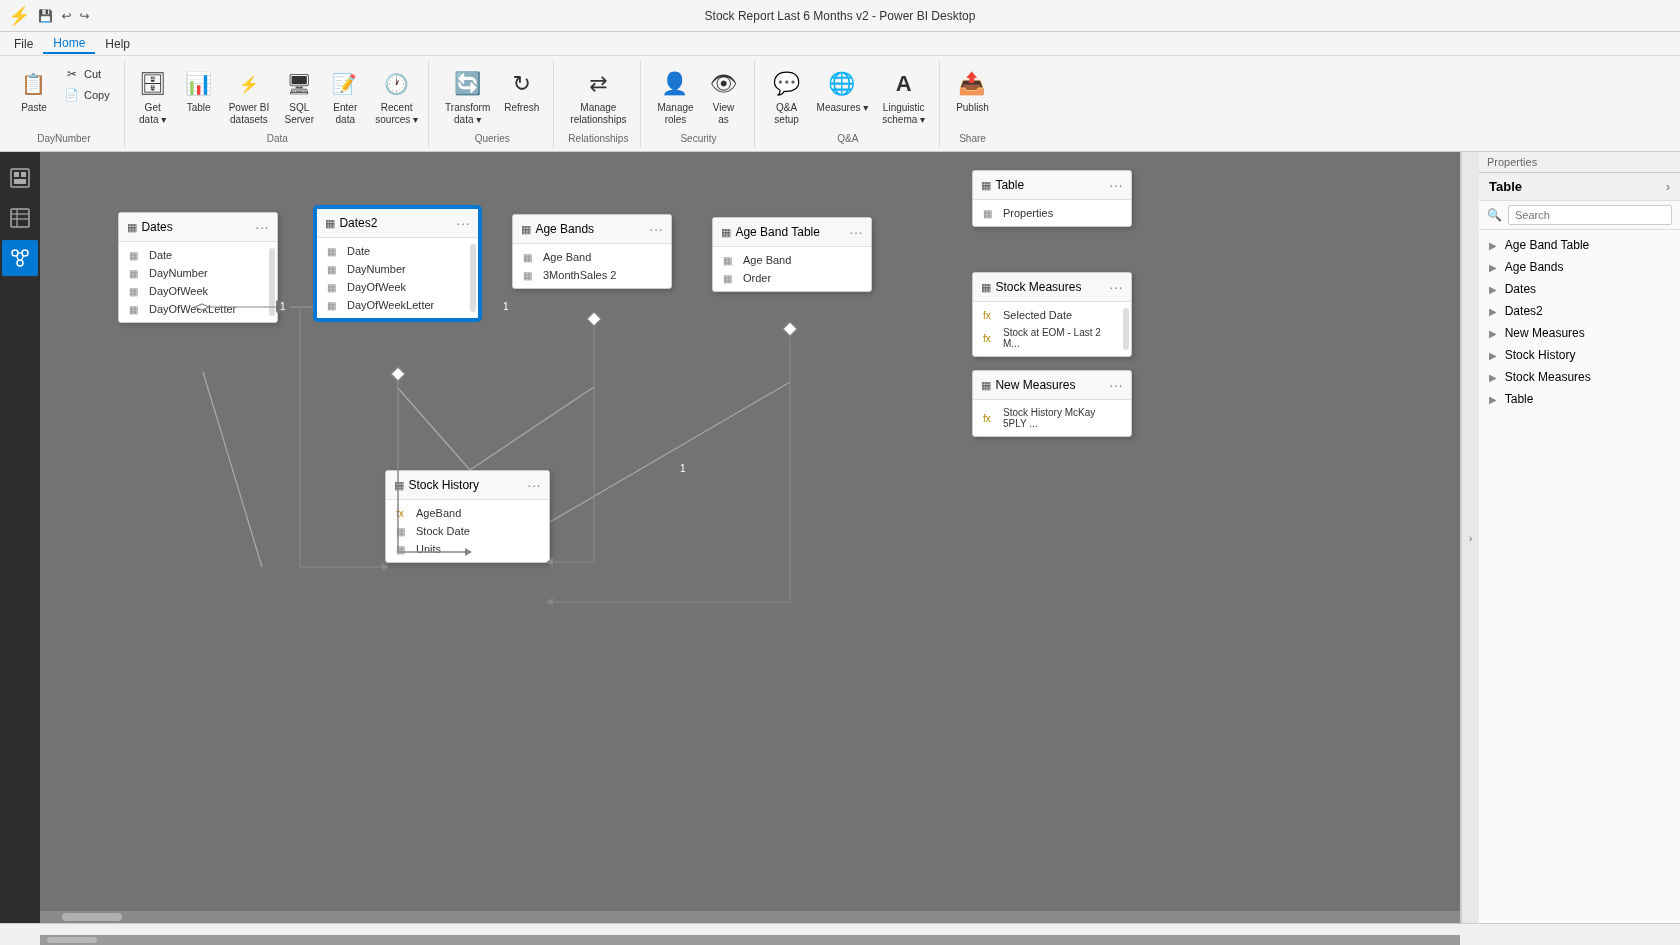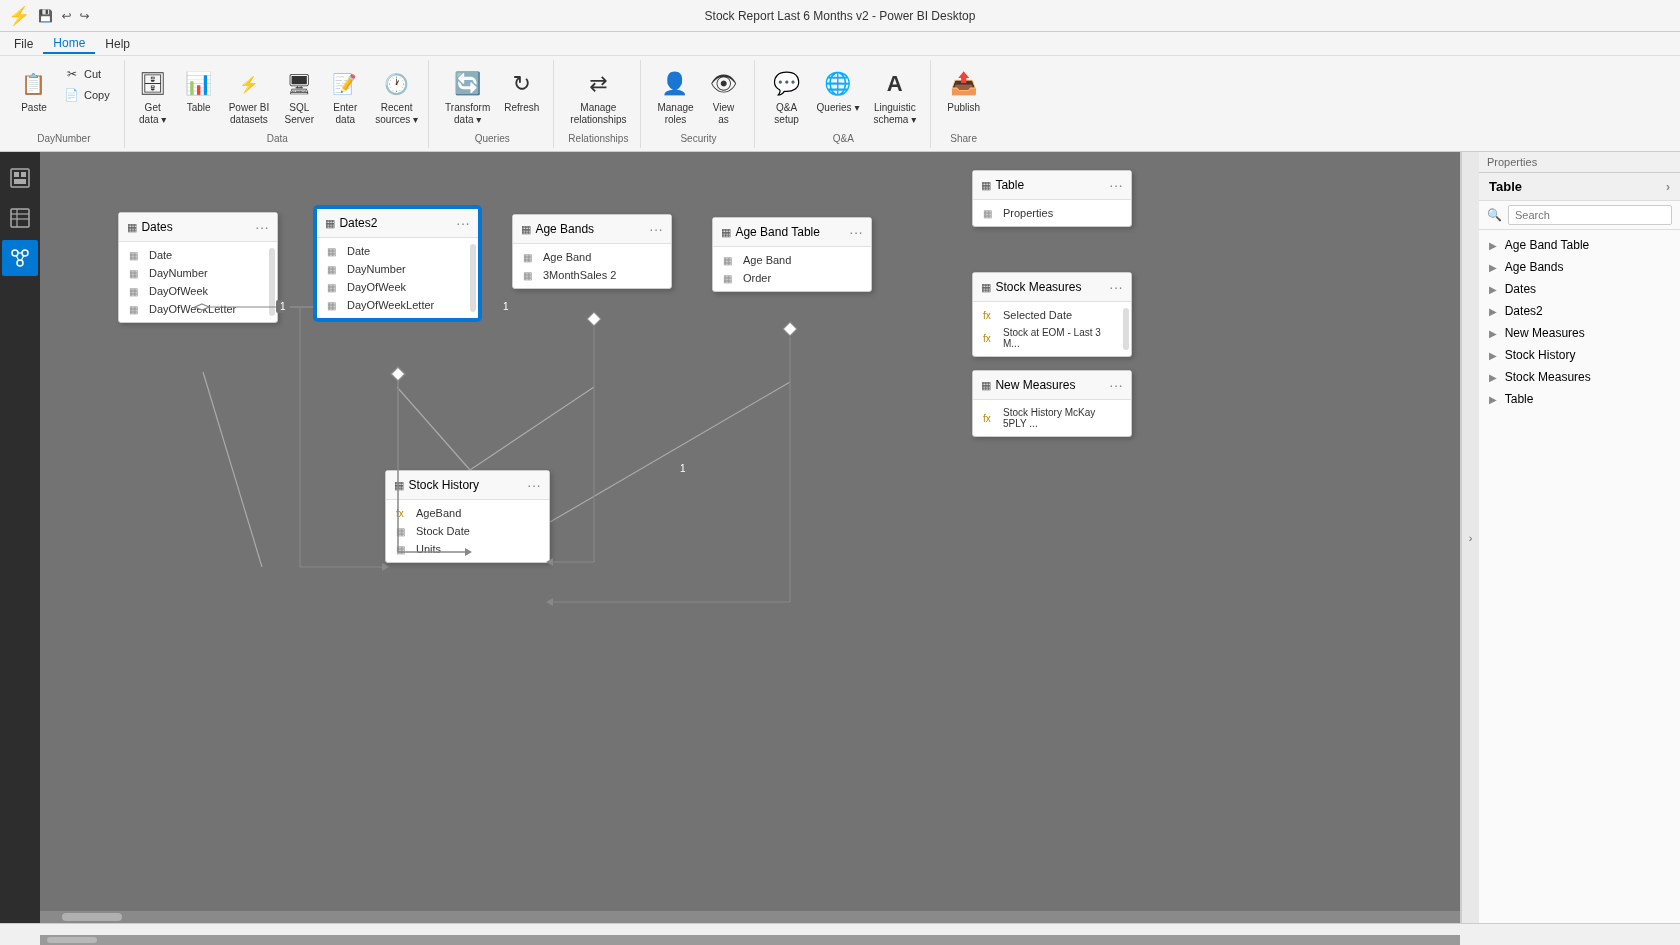--- a/index.html
+++ b/index.html
@@ -343,21 +343,21 @@
   </div>
 
   <div class="ribbon-group">
     <div class="ribbon-items">
       <div class="ribbon-btn">
         <div class="rb-icon" style="font-size:22px;">💬</div>
         <span class="rb-label">Q&amp;A<br>setup</span>
       </div>
       <div class="ribbon-btn">
         <div class="rb-icon" style="font-size:22px;">🌐</div>
-        <span class="rb-label">Queries ▾</span>
+        <span class="rb-label">Measures ▾</span>
       </div>
       <div class="ribbon-btn">
         <div class="rb-icon" style="font-size:22px; font-weight:bold;">A</div>
         <span class="rb-label">Linguistic<br>schema ▾</span>
       </div>
     </div>
     <span class="ribbon-group-label">Q&amp;A</span>
   </div>
 
   <div class="ribbon-group" style="border-right:none;">
@@ -550,21 +550,21 @@
       </div>
       <div class="db-card-body">
         <div style="display:flex;">
           <div style="flex:1;">
             <div class="db-field">
               <span class="field-type" style="color:#b8860b;">fx</span>
               <span>Selected Date</span>
             </div>
             <div class="db-field">
               <span class="field-type" style="color:#b8860b;">fx</span>
-              <span style="font-size:10px;">Stock at EOM - Last 3 M...</span>
+              <span style="font-size:10px;">Stock at EOM - Last 2 M...</span>
             </div>
           </div>
           <div style="width:6px;background:#ddd;margin:2px;border-radius:3px;"></div>
         </div>
       </div>
     </div>
 
     <div class="db-card" style="left:932px;top:218px;width:158px;">
       <div class="db-card-header">
         <div class="card-title-row">

